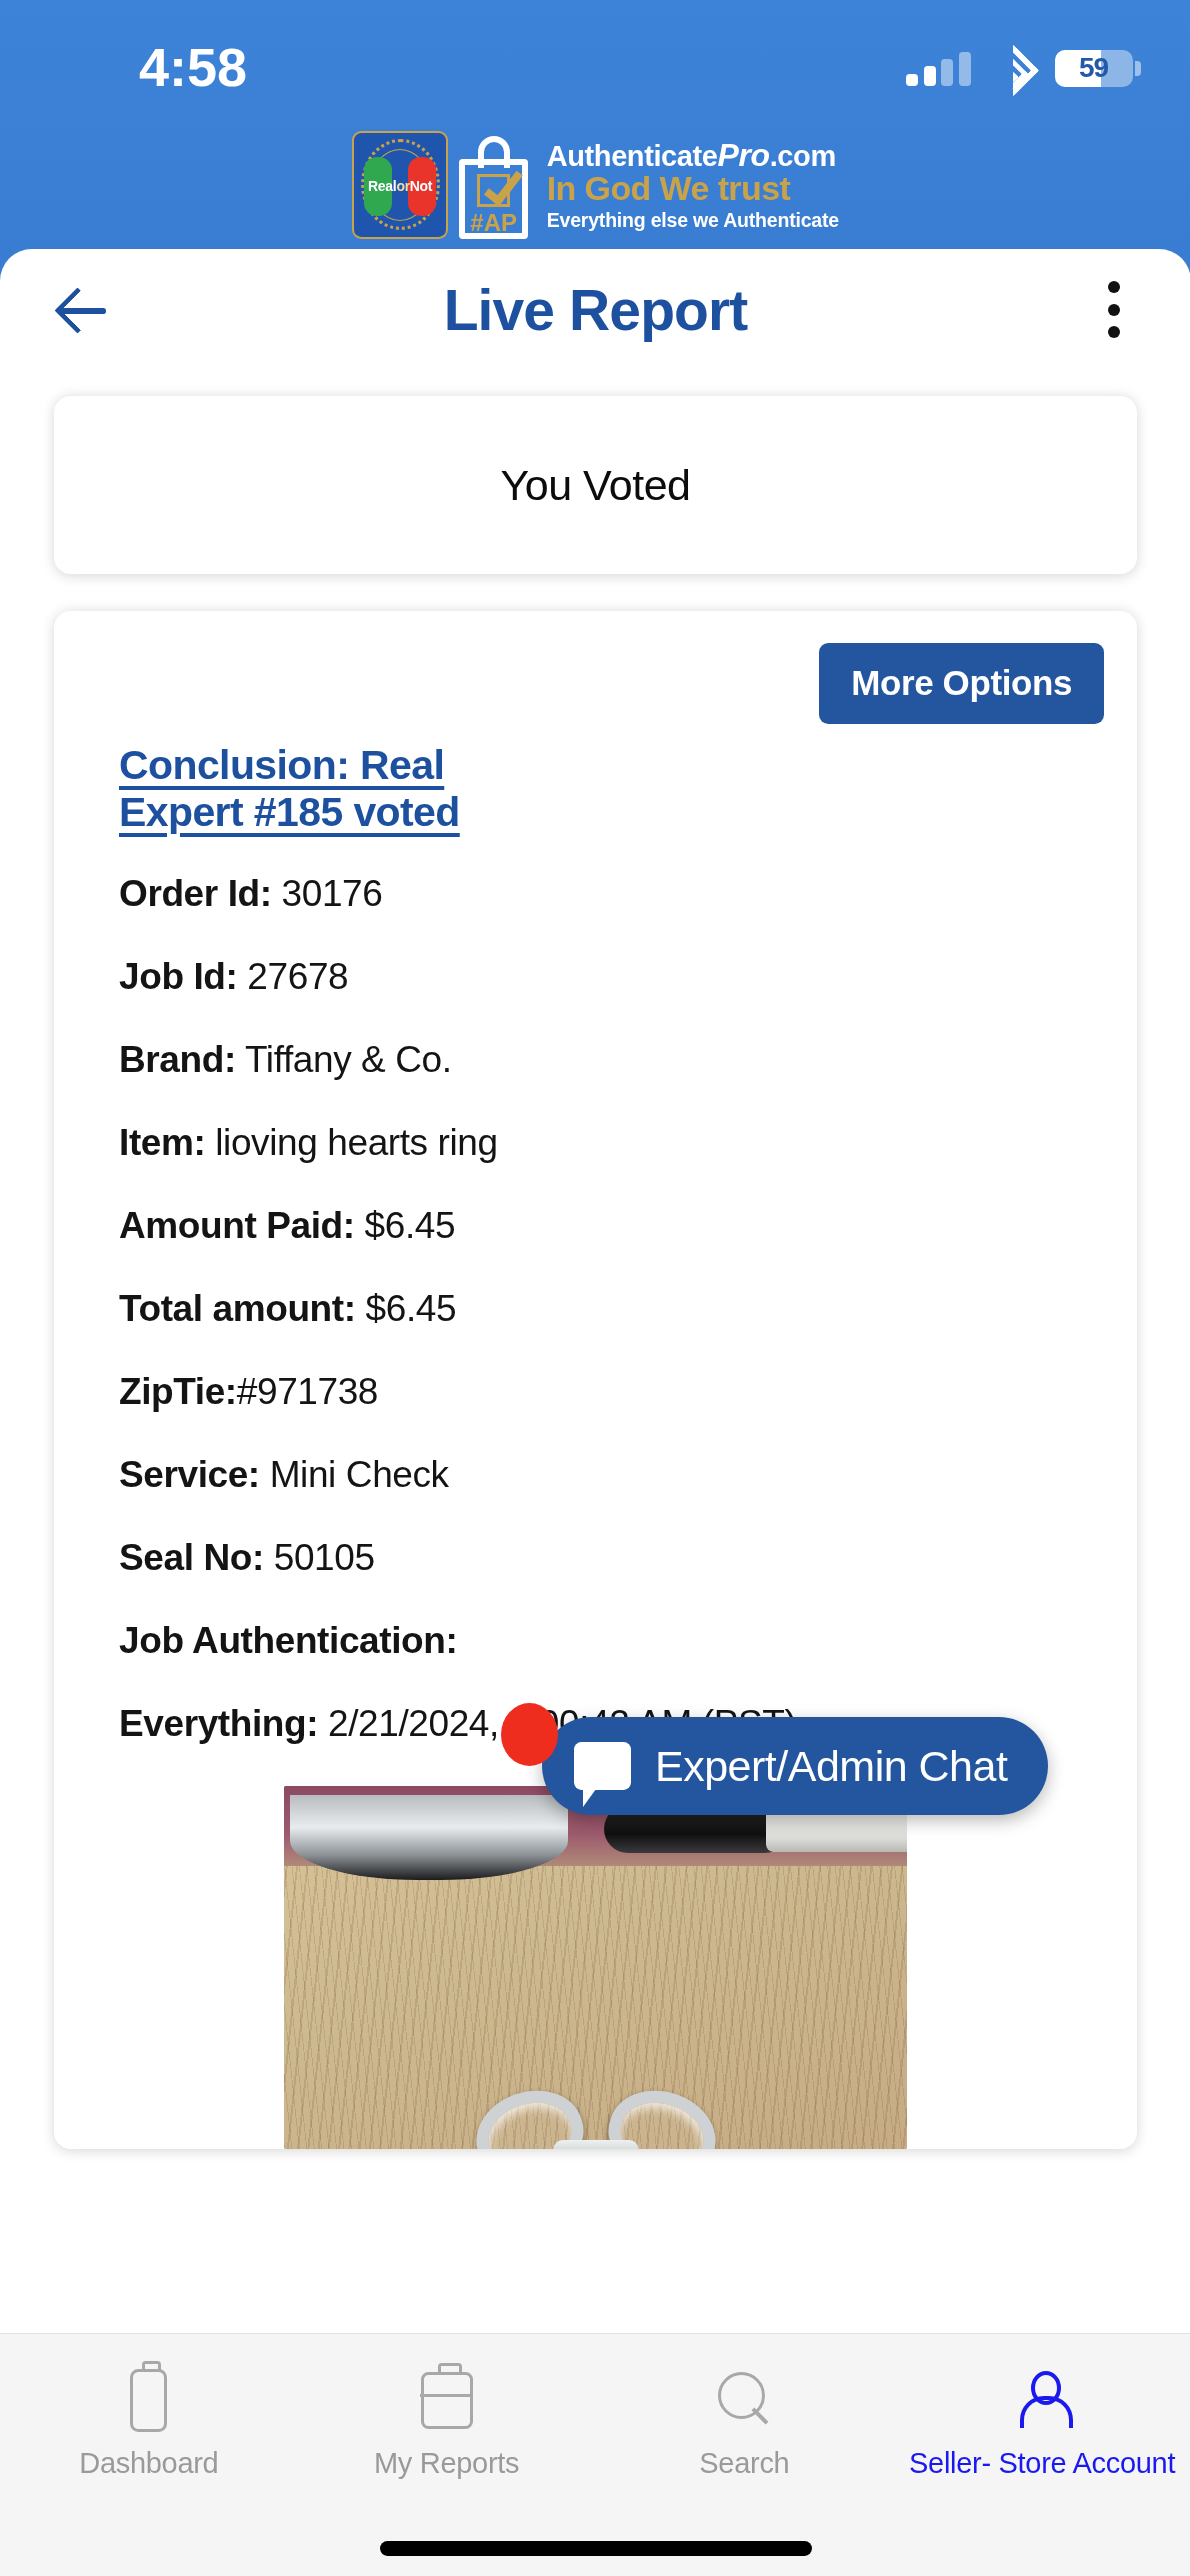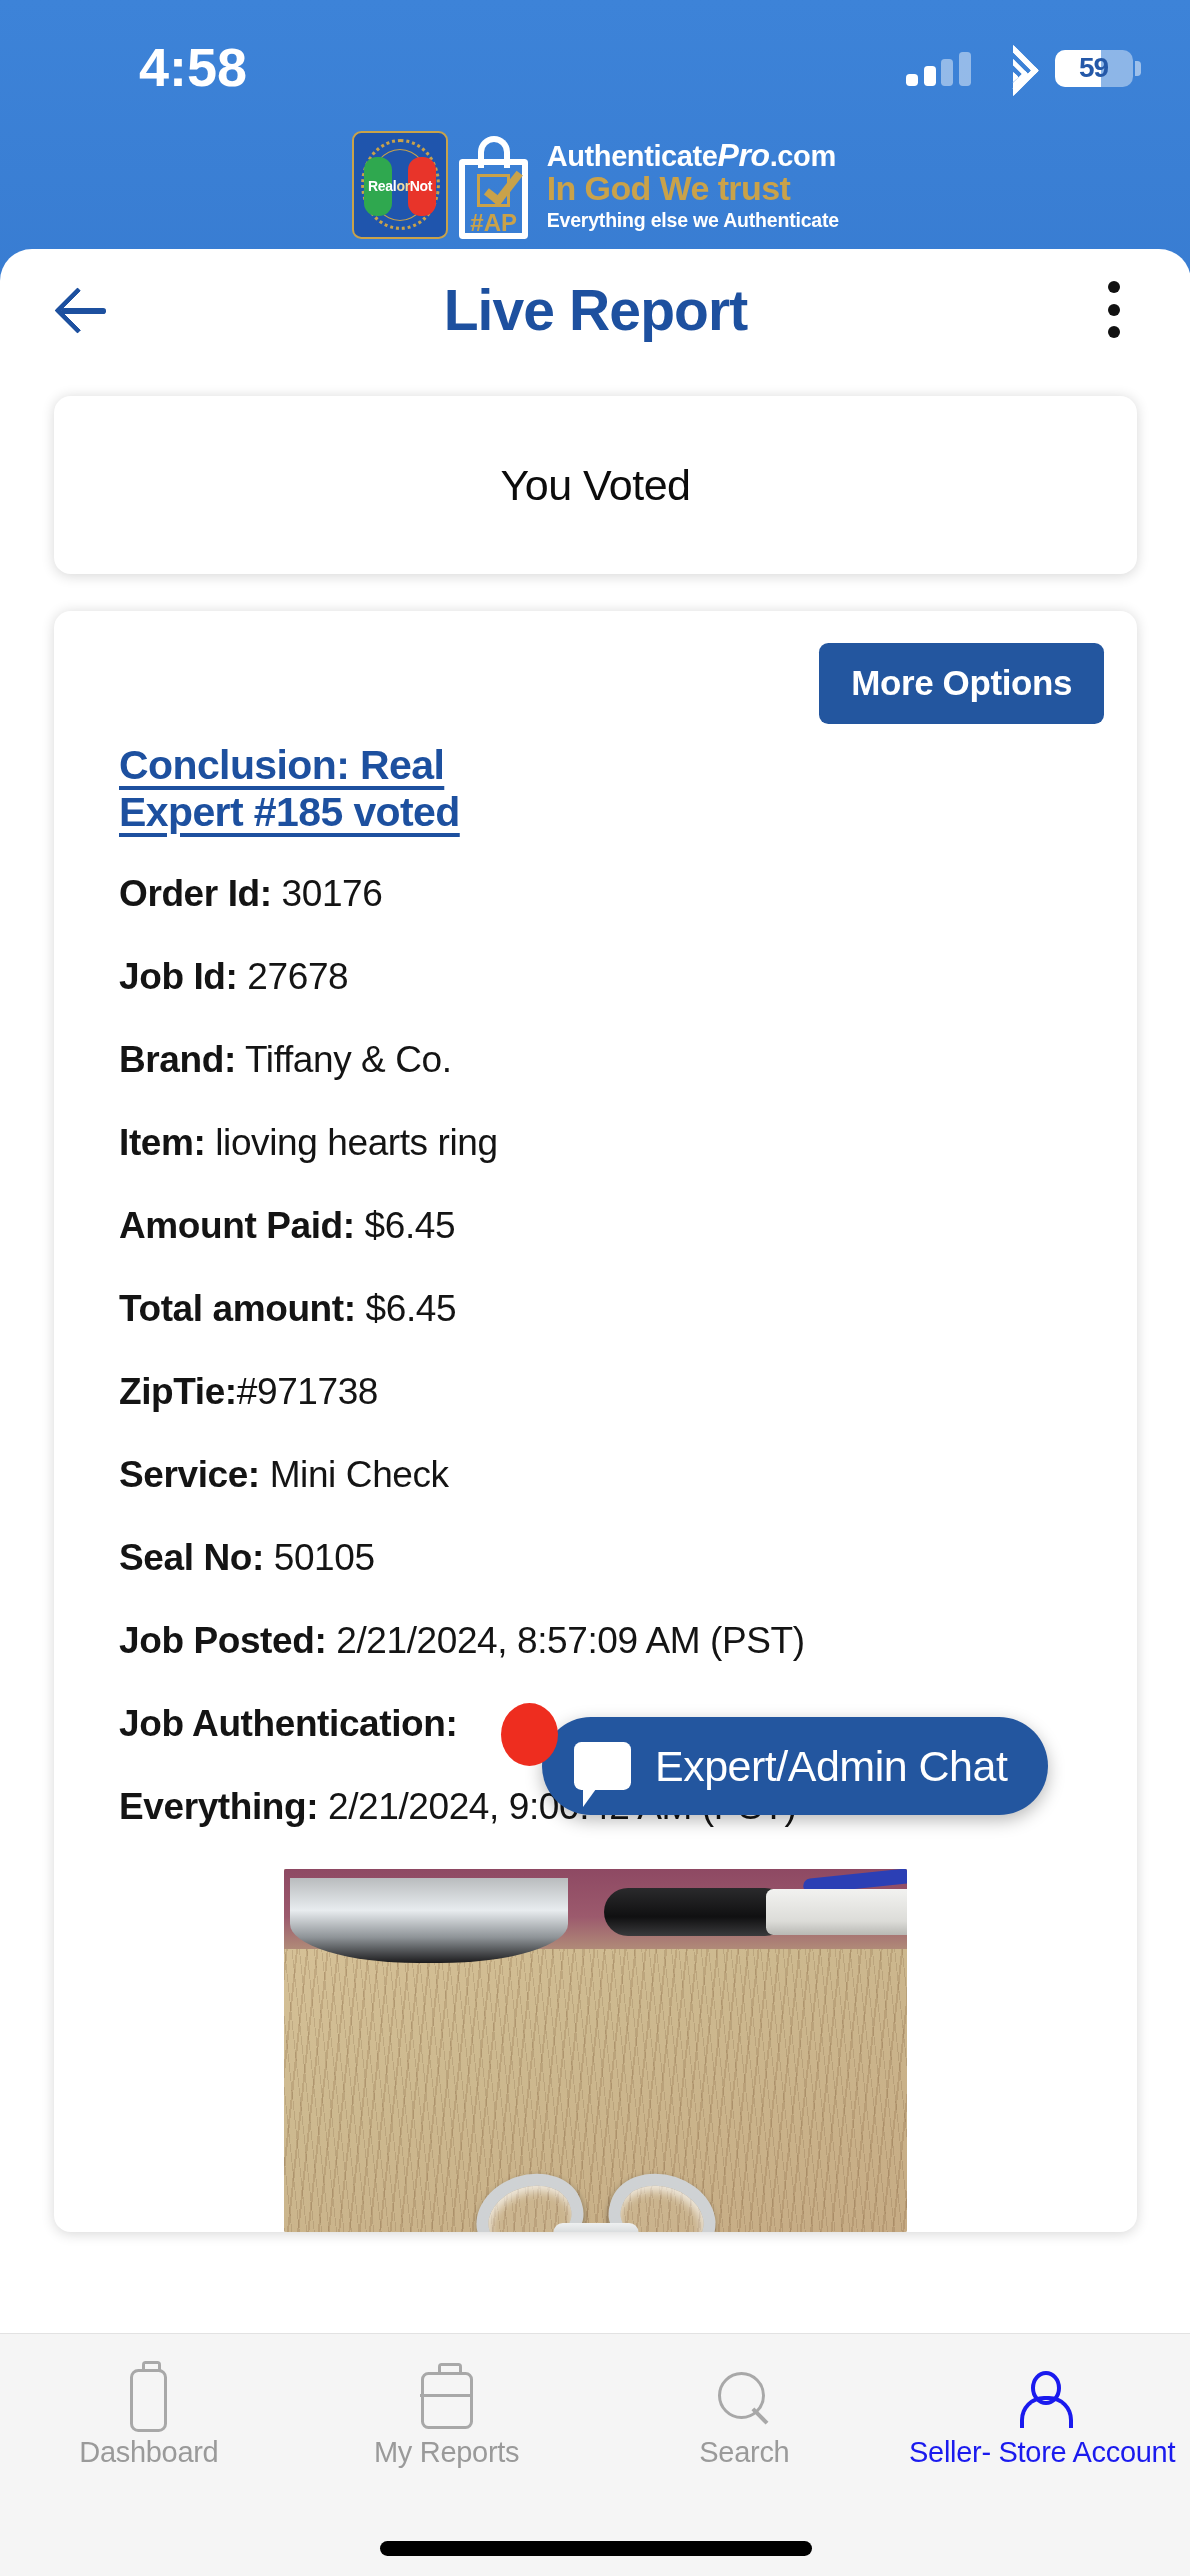--- a/index.html
+++ b/index.html
@@ -260,21 +260,21 @@
   }
 
   
   #tabbar {
     position: absolute; left: 0; bottom: 0; width: 1191px; height: 243px;
     background: #f5f5f5; border-top: 0.9px solid #e2e2e2;
     display: flex; align-items: flex-start; padding-top: 32px;
   }
   .tab {
     flex: 1; display: flex; flex-direction: column; align-items: center;
-    cursor: pointer;
+    gap: 11px; cursor: pointer;
   }
   .tab .ic { height: 69px; display: flex; align-items: center; justify-content: center; }
   .tab .lbl {
     font-size: 29px; color: #9a9a9a; text-align: center; line-height: 1.22;
     letter-spacing: -0.3px;
   }
   .tab.active .lbl { color: #1a1aee; font-weight: 400; }
 
   .ic-dash { width: 37px; height: 63px; border: 3.7px solid #a8a8a8; border-radius: 8.3px; position: relative; }
   .ic-dash::before {
@@ -397,21 +397,20 @@
         <div class="rows">
           <div class="row"><span class="k">Order Id:</span> <span class="v">30176</span></div>
           <div class="row"><span class="k">Job Id:</span> <span class="v">27678</span></div>
           <div class="row"><span class="k">Brand:</span> <span class="v">Tiffany &amp; Co.</span></div>
           <div class="row"><span class="k">Item:</span> <span class="v">lioving hearts ring</span></div>
           <div class="row"><span class="k">Amount Paid:</span> <span class="v">$6.45</span></div>
           <div class="row"><span class="k">Total amount:</span> <span class="v">$6.45</span></div>
           <div class="row"><span class="k">ZipTie:</span><span class="v">#971738</span></div>
           <div class="row"><span class="k">Service:</span> <span class="v">Mini Check</span></div>
           <div class="row"><span class="k">Seal No:</span> <span class="v">50105</span></div>
-          <div class="row"><span class="k">Job Posted:</span> <span class="v">2/21/2024, 8:57:09 AM (PST)</span></div>
           <div class="row"><span class="k">Job Authentication:</span> <span class="v"></span></div>
           <div class="row"><span class="k">Everything:</span> <span class="v">2/21/2024, 9:00:42 AM (PST)</span></div>
         </div>
 
         <div id="photo-wrap">
           <div id="photo">
             <div class="ph-wood"></div>
             <div class="ph-top"></div>
             <div class="ph-disc"></div>
             <div class="ph-blue"></div>

